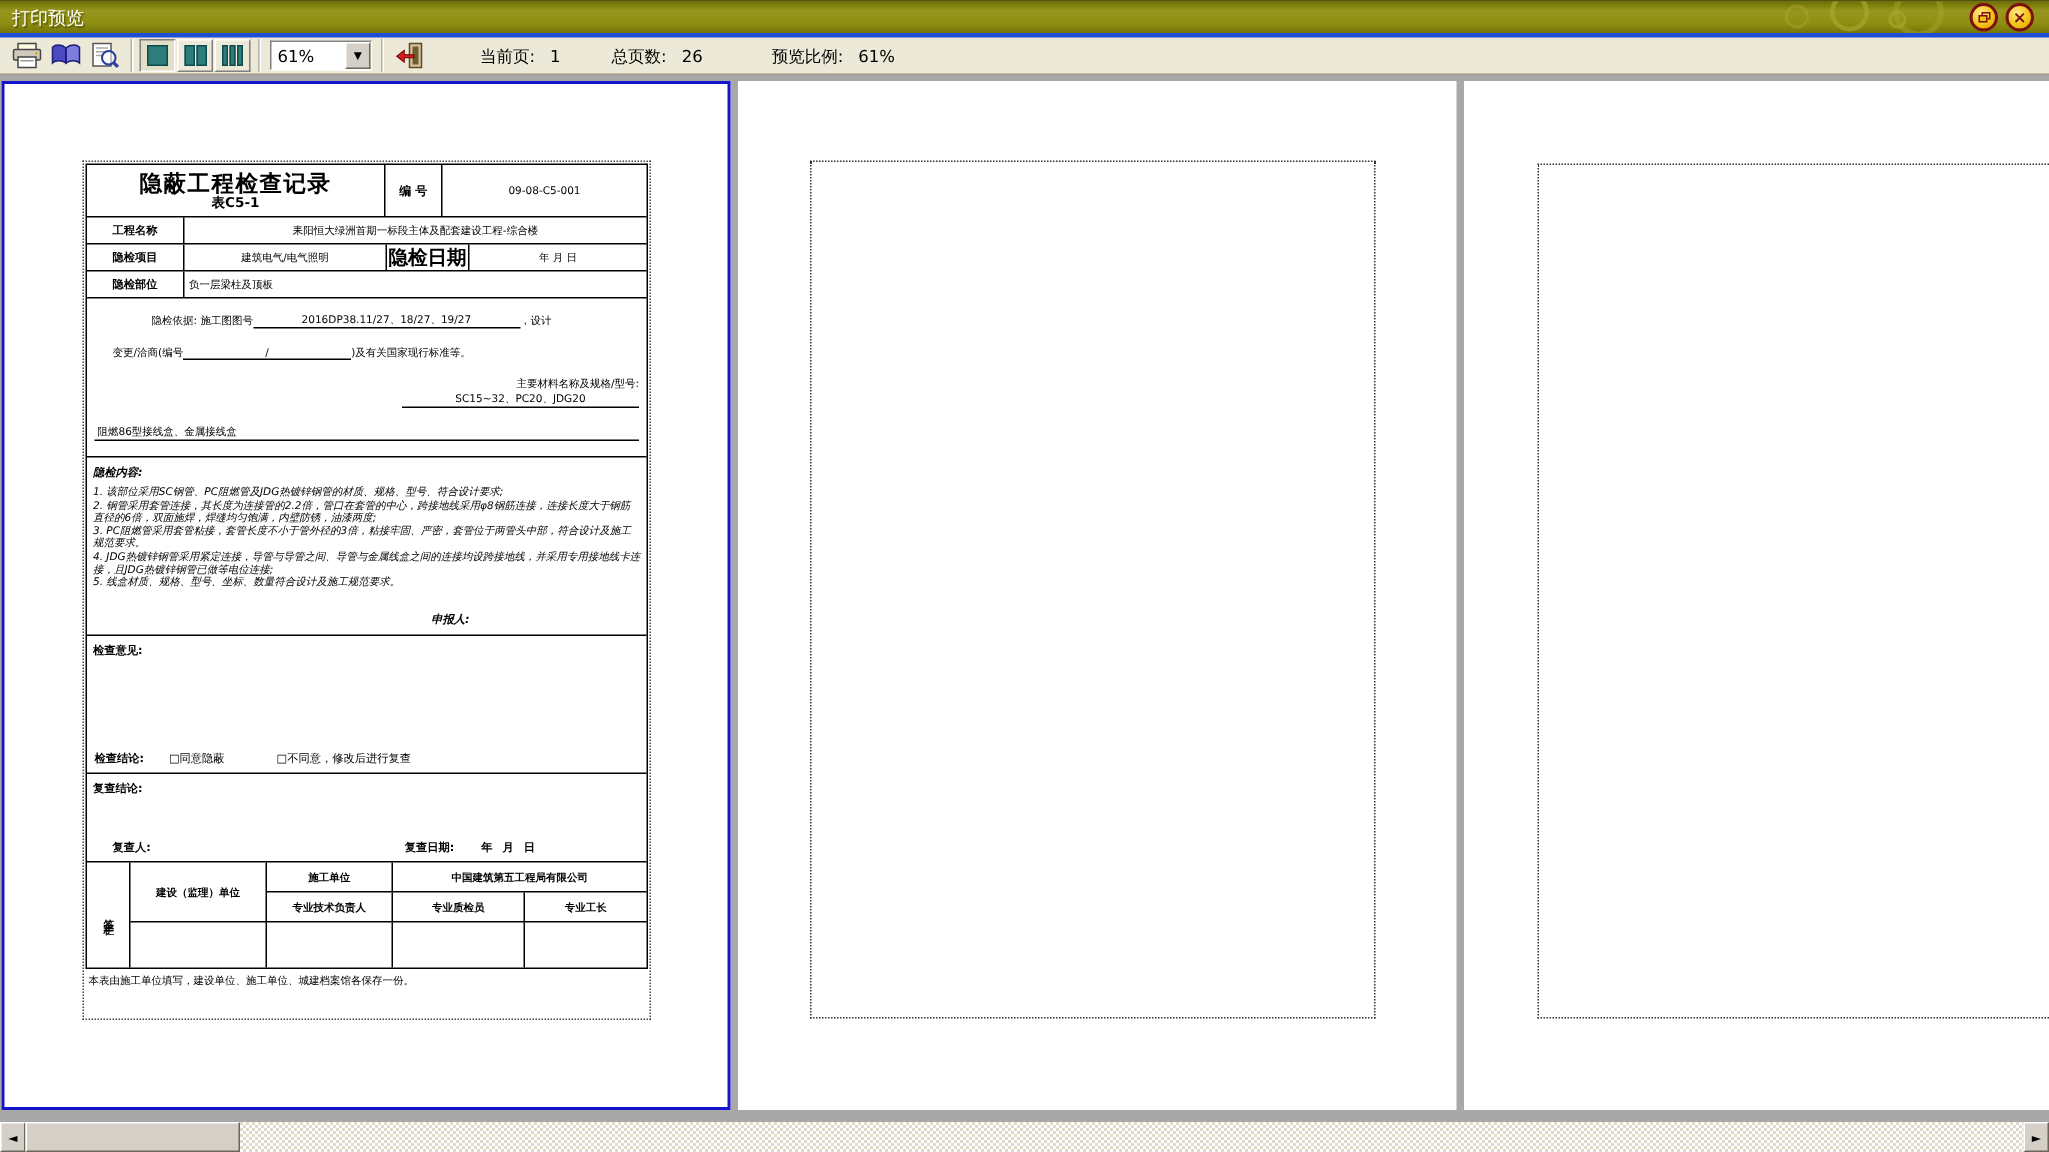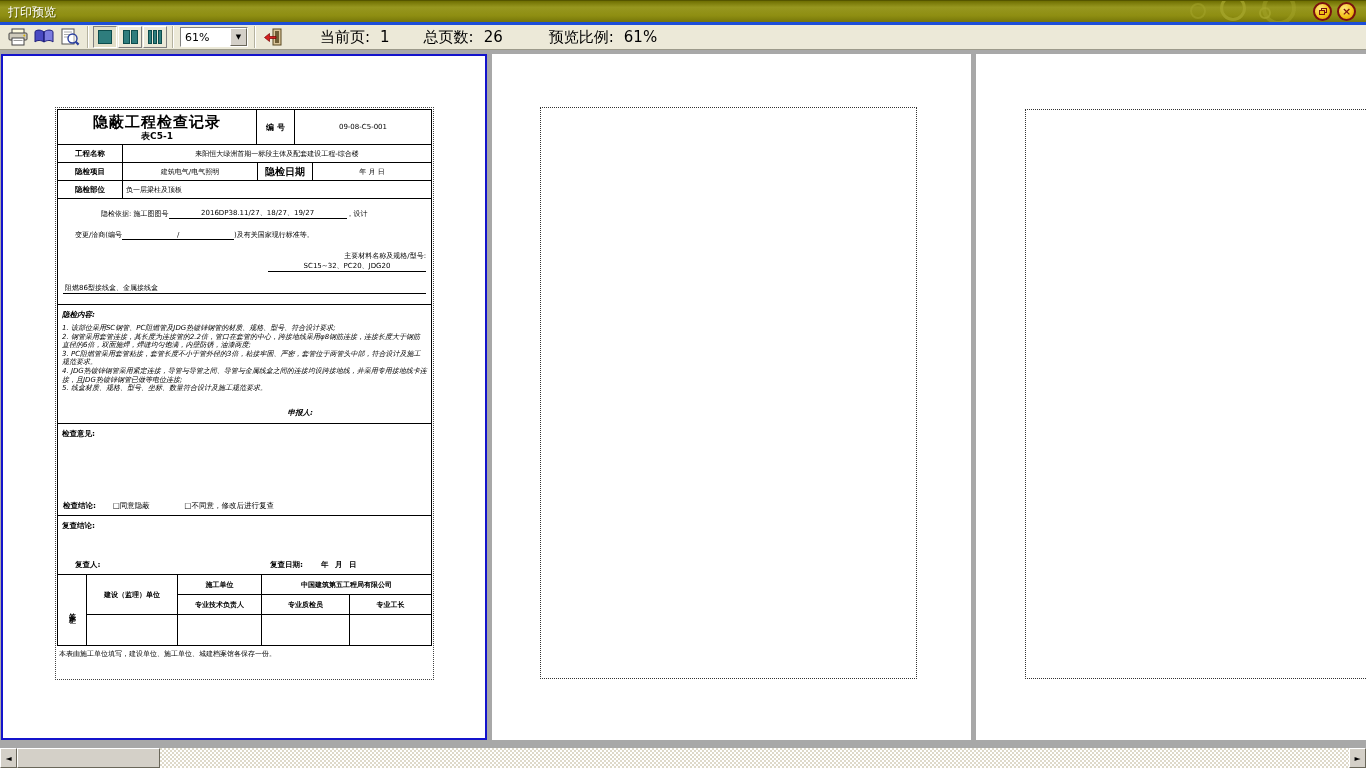--- a/index.html
+++ b/index.html
@@ -34,21 +34,21 @@
   .layoutbtn { width:24px; height:22px; display:flex; align-items:center; justify-content:center; gap:1px;
     background:#ece9d8; border:1px solid; border-color:#fff #808080 #808080 #fff; margin-right:1px; cursor:pointer; }
   .layoutbtn.active { border-color:#808080 #fff #fff #808080; background:#e2dfc9; }
   .pgglyph { background:#2e7d7d; border:1px solid #0c4c4c; height:14px; }
   .pg-w { width:14px; } .pg-m { width:7px; } .pg-n { width:4px; }
   .combo { width:68px; height:20px; background:#fff; border:1px solid; border-color:#808080 #fff #fff #808080;
     display:flex; align-items:center; margin:0 2px; cursor:pointer; }
   .combo .val { flex:1; font-size:11px; padding-left:4px; }
   .combo .arrow { width:17px; height:18px; background:#d4d0c8; border:1px solid; border-color:#fff #6a675a #6a675a #fff;
     display:flex; align-items:center; justify-content:center; font-size:7px; color:#000; }
-  .status { font-size:15px; color:#000; }
+  .status { font-size:11px; color:#000; }
   .ml30 { margin-left:34px; } .ml8 { margin-left:10px; } .ml60 { margin-left:46px; }
 
   
   .preview { position:absolute; top:50px; left:0; right:0; bottom:20px; background:#a8a8a8; overflow:hidden; }
   .page { position:absolute; top:4px; height:686px; background:#fff; }
   .page1 { left:1px; width:486px; border:2px solid #1414cc; }
   .page2 { left:492px; width:479px; }
   .page3 { left:976px; width:390px; overflow:hidden; }
   .dotted-blank { position:absolute; border:1px dotted #333; }
   .page2 .dotted-blank { left:48px; top:53px; width:377px; height:572px; }
@@ -66,21 +66,21 @@
   .hd-title { width:199px; flex-direction:column; }
   .hd-title .big { font-size:15px; font-weight:bold; letter-spacing:1px; line-height:17px; }
   .hd-title .sub { font-size:9px; font-weight:bold; line-height:10px; }
   .hd-no { width:38px; font-weight:bold; font-size:8px; }
   .hd-noval { flex:1; font-size:7px; }
   .row18 { height:18px; }
   .lblcell { width:65px; font-weight:bold; font-size:7.5px; }
   .valcell { flex:1; font-size:7px; }
   .valcell.left { justify-content:flex-start; padding-left:3px; }
   .itemval { width:135px; font-size:7px; }
-  .datelbl { width:55px; font-weight:bold; font-size:10px; }
+  .datelbl { width:55px; font-weight:bold; font-size:13px; }
   .sec-basis { height:106px; padding:9px 5px 0 5px; }
   .bline { display:flex; align-items:flex-end; margin-bottom:11px; white-space:nowrap; }
   .uline { border-bottom:1px solid #000; text-align:center; }
   .ul1 { width:178px; } .ul2 { width:112px; } .ul3 { width:158px; }
   .ulfull { border-bottom:1px solid #000; width:100%; text-align:left; padding-left:2px; }
   .ind40 { padding-left:38px; } .ind12 { padding-left:12px; } .ind28 { padding-left:28px;flex-direction:column; }
   .sec-content { height:119px; padding:5px 4px 0 4px;font-style:italic; }
   .cline { font-size:7px; line-height:8.6px; }
   .clabel { font-weight:bold; margin-bottom:4px; font-size:7.5px; }
   .applicant { position:absolute; right:118px; bottom:5px; font-weight:bold; font-size:7.5px; }

